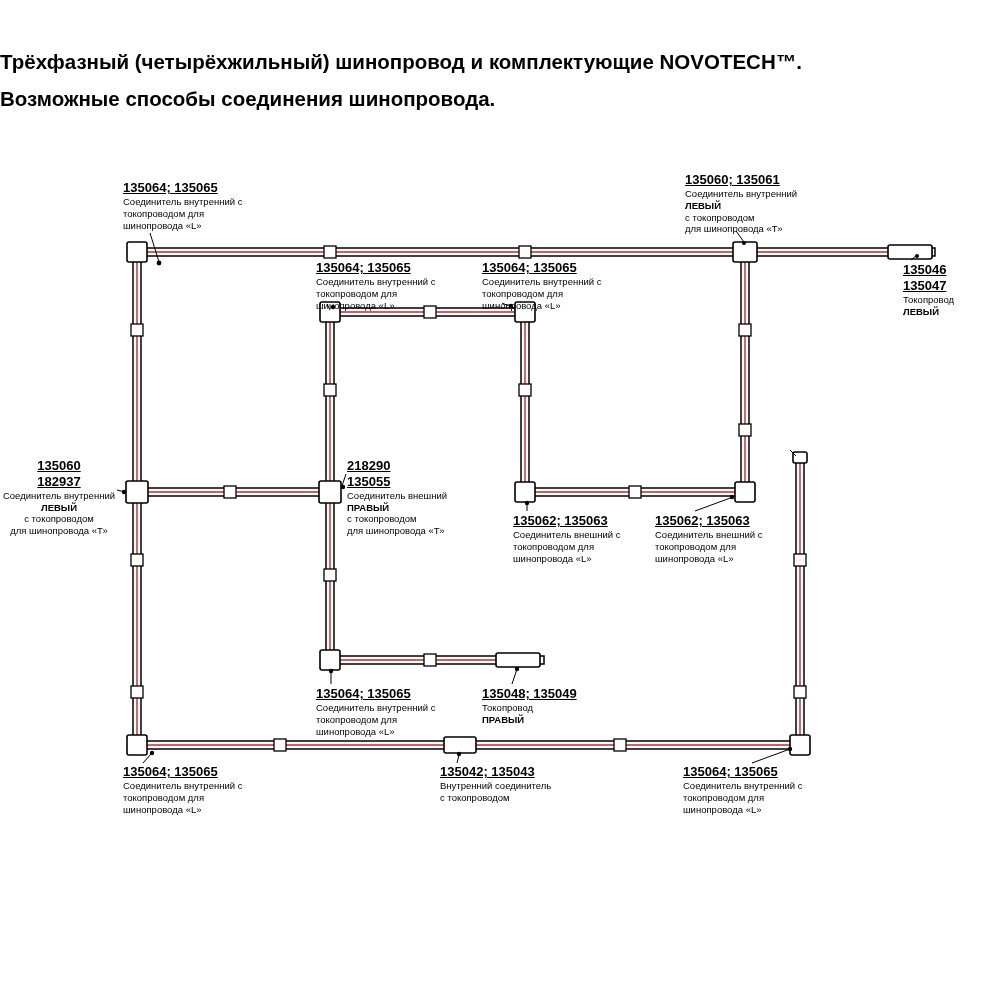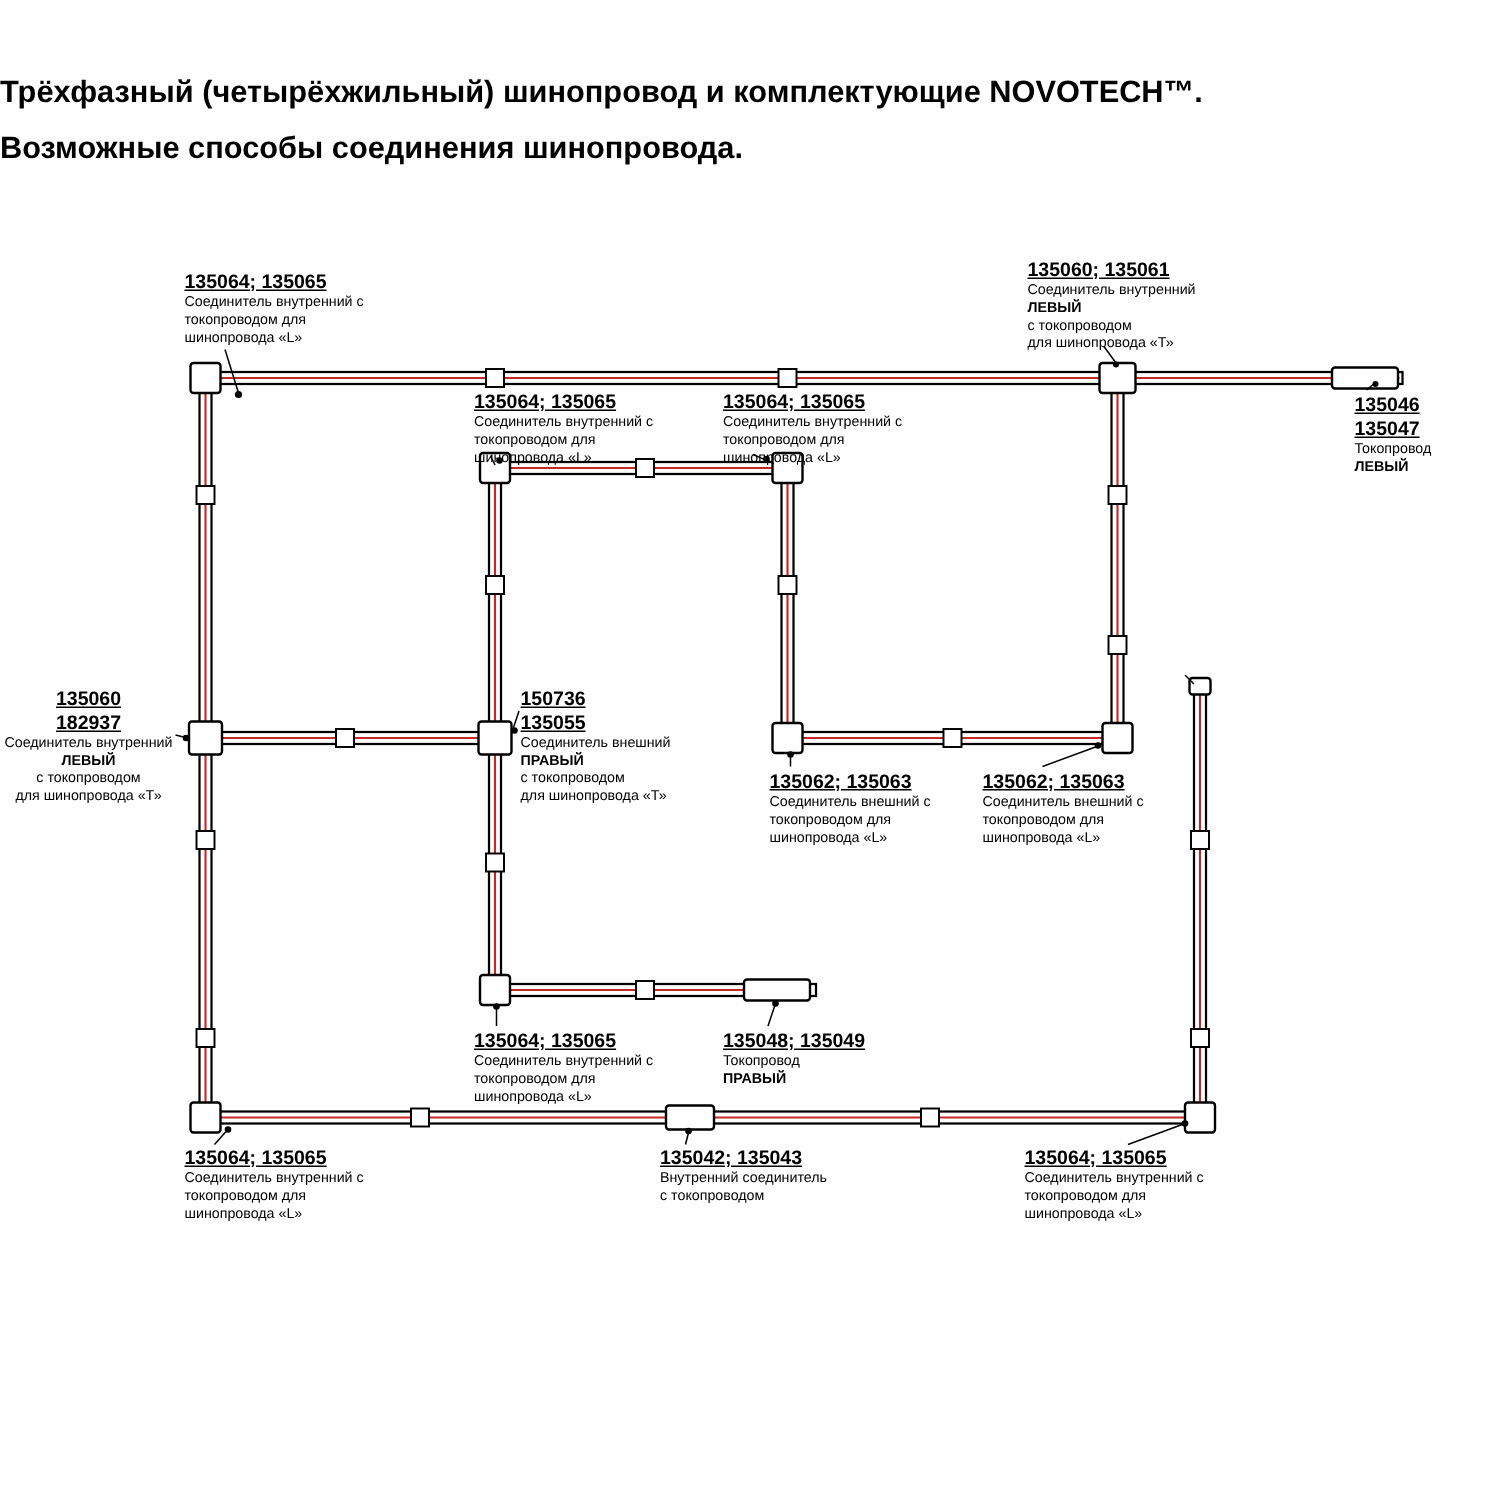--- a/index.html
+++ b/index.html
@@ -161,21 +161,21 @@
   <div class="lbl right" style="left:2px;top:458px;width:114px">
     <div class="code">135060</div>
     <div class="code">182937</div>
     <div class="desc">Соединитель внутренний</div>
     <div class="desc boldword">ЛЕВЫЙ</div>
     <div class="desc">с токопроводом
 для шинопровода «Т»</div>
   </div>
 
   <div class="lbl" style="left:347px;top:458px">
-    <div class="code">150736</div>
+    <div class="code">218290</div>
     <div class="code">135055</div>
     <div class="desc">Соединитель внешний</div>
     <div class="desc boldword">ПРАВЫЙ</div>
     <div class="desc">с токопроводом
 для шинопровода «Т»</div>
   </div>
 
   <div class="lbl" style="left:513px;top:513px">
     <div class="code">135062; 135063</div>
     <div class="desc">Соединитель внешний с

